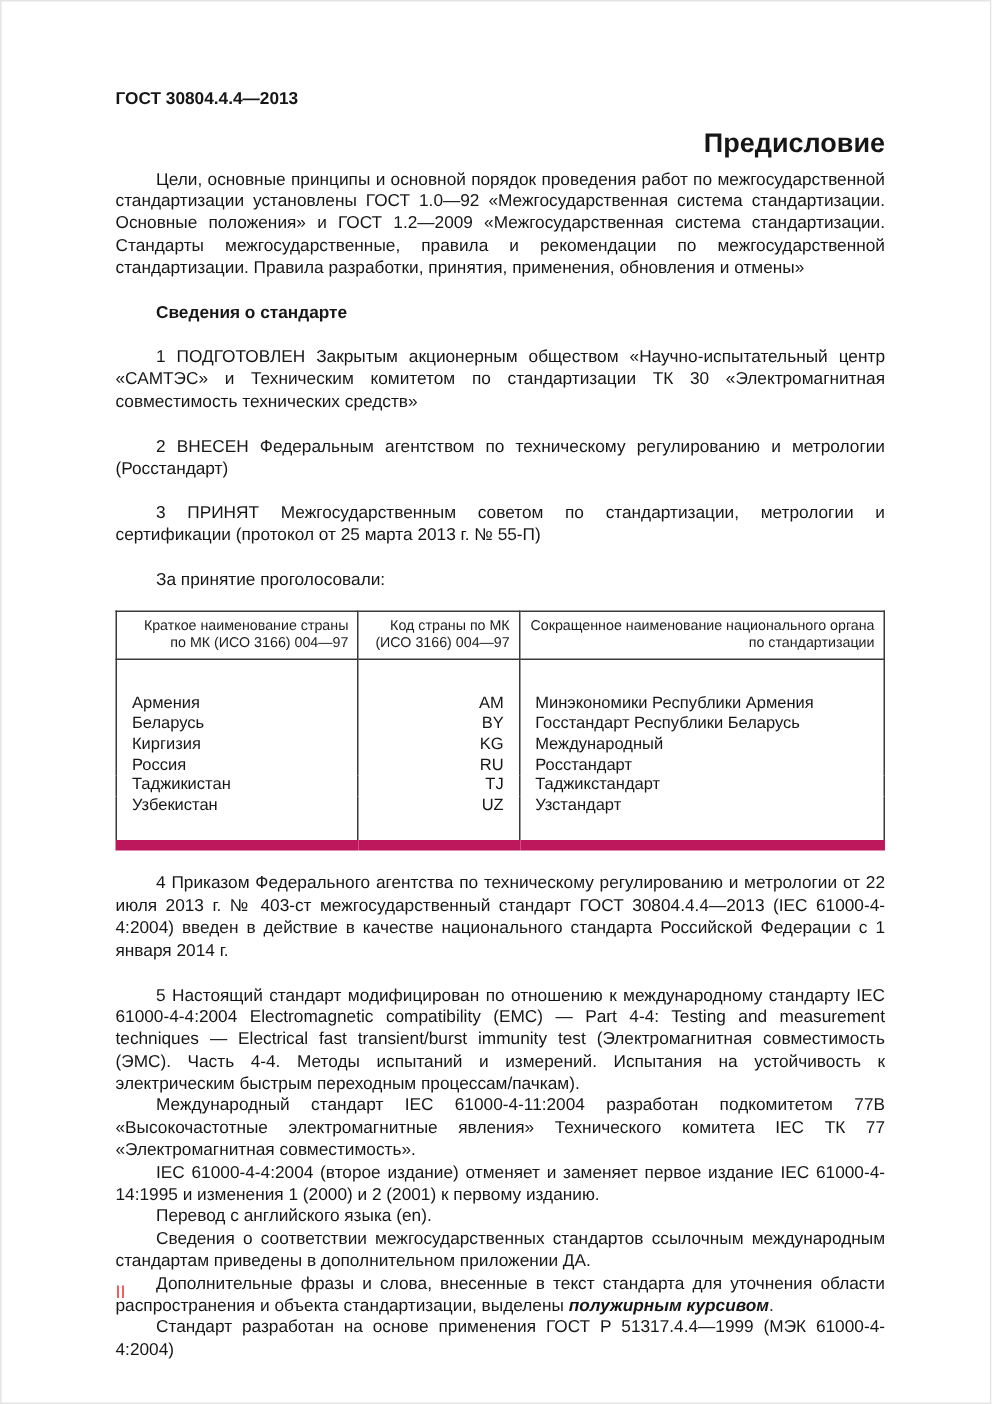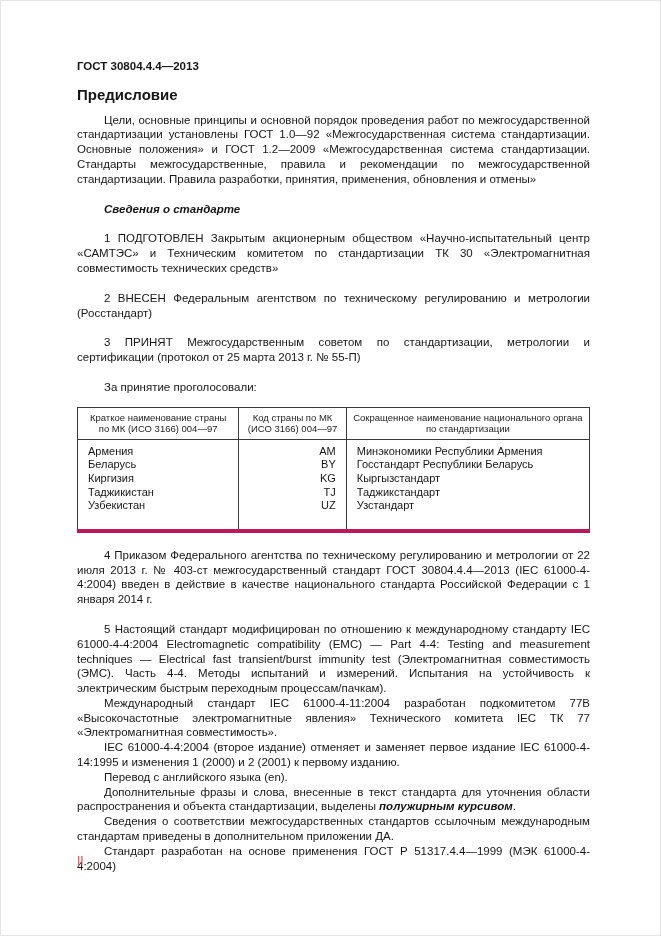--- a/index.html
+++ b/index.html
@@ -15,65 +15,64 @@
     font-family: "Liberation Sans", sans-serif;
     font-size: 11.5px;
     line-height: 14.8px;
     color: #161616;
   }
   .doc-header {
     font-weight: bold;
     font-size: 11.5px;
   }
   .title {
-    text-align: left;
+    text-align: right;
     font-weight: bold;
-    font-size: 15px;
+    font-size: 18px;
     margin-top: 14px;
   }
   .p {
     margin: 15px 0 0 0;
     text-indent: 27px;
     text-align: justify;
   }
   .p.first { margin-top: 10px; }
   .p.tight { margin-top: 0; }
   .subhead {
     margin: 15px 0 0 0;
     text-indent: 27px;
     font-weight: bold;
-    font-style: italic;
   }
   .em-bi { font-weight: bold; font-style: italic; }
   table.vote {
     width: 100%;
     border-collapse: collapse;
     margin-top: 12px;
     font-size: 11px;
   }
   .vote th {
     border: 1px solid #3a3a3a;
     font-weight: normal;
     font-size: 9.5px;
     line-height: 11.5px;
     padding: 4px 6px;
-    text-align: center;
+    text-align: right;
     vertical-align: middle;
     color: #1d1d1d;
     margin-top: 30px;
   }
   .vote td {
     border-left: 1px solid #3a3a3a;
     border-right: 1px solid #3a3a3a;
     padding: 0 10px;
     line-height: 13.6px;
     vertical-align: top;
   }
-  .vote tbody tr:first-child td { padding-top: 5px; }
-  .vote tbody tr:last-child td { border-bottom: 4px solid #be185d; padding-bottom: 16px; }
+  .vote tbody tr:first-child td { padding-top: 23px; }
+  .vote tbody tr:last-child td { border-bottom: 7px solid #be185d; padding-bottom: 16px; }
   .vote td.code { text-align: right; }
   .after-table { }
   .footer {
     position: absolute;
     left: 76px;
     top: 853px;
     font-size: 12px;
     color: #ef4444;
   }
 </style>
@@ -118,40 +117,45 @@
         <td>Минэкономики Республики Армения</td>
       </tr>
       <tr>
         <td>Беларусь</td>
         <td class="code">BY</td>
         <td>Госстандарт Республики Беларусь</td>
       </tr>
       <tr>
         <td>Киргизия</td>
         <td class="code">KG</td>
-        <td>Кыргызстандарт</td>
+        <td>Международный</td>
+      </tr>
+      <tr>
+        <td>Россия</td>
+        <td class="code">RU</td>
+        <td>Росстандарт</td>
       </tr>
       <tr>
         <td>Таджикистан</td>
         <td class="code">TJ</td>
         <td>Таджикстандарт</td>
       </tr>
       <tr>
         <td>Узбекистан</td>
         <td class="code">UZ</td>
         <td>Узстандарт</td>
       </tr>
     </tbody>
   </table>
 
   <p class="p after-table">4  Приказом Федерального агентства по техническому регулированию и метрологии от 22 июля 2013 г. № 403-ст межгосударственный стандарт ГОСТ 30804.4.4—2013 (IEC 61000-4-4:2004) введен в действие в качестве национального стандарта Российской Федерации с 1 января 2014 г.</p>
 
   <p class="p">5  Настоящий стандарт модифицирован по отношению к международному стандарту IEC 61000-4-4:2004 Electromagnetic compatibility (EMC) — Part 4-4: Testing and measurement techniques — Electrical fast transient/burst immunity test (Электромагнитная совместимость (ЭМС). Часть 4-4. Методы испытаний и измерений. Испытания на устойчивость к электрическим быстрым переходным процессам/пачкам).</p>
   <p class="p tight">Международный стандарт IEC 61000-4-11:2004 разработан подкомитетом 77B «Высокочастотные электромагнитные явления» Технического комитета IEC ТК 77 «Электромагнитная совместимость».</p>
   <p class="p tight">IEC 61000-4-4:2004 (второе издание) отменяет и заменяет первое издание IEC 61000-4-14:1995 и изменения 1 (2000) и 2 (2001) к первому изданию.</p>
   <p class="p tight">Перевод с английского языка (en).</p>
+  <p class="p tight">Сведения о соответствии межгосударственных стандартов ссылочным международным стандартам приведены в дополнительном приложении ДА.</p>
   <p class="p tight"><span>Дополнительные фразы и слова, внесенные в текст стандарта для уточнения области распространения и объекта стандартизации, выделены </span><span class="em-bi">полужирным курсивом</span><span>.</span></p>
-  <p class="p tight">Сведения о соответствии межгосударственных стандартов ссылочным международным стандартам приведены в дополнительном приложении ДА.</p>
   <p class="p tight">Стандарт разработан на основе применения ГОСТ Р 51317.4.4—1999 (МЭК 61000-4-4:2004)</p>
 
   <div class="footer">II</div>
 
 </div>
 
 </body></html>

